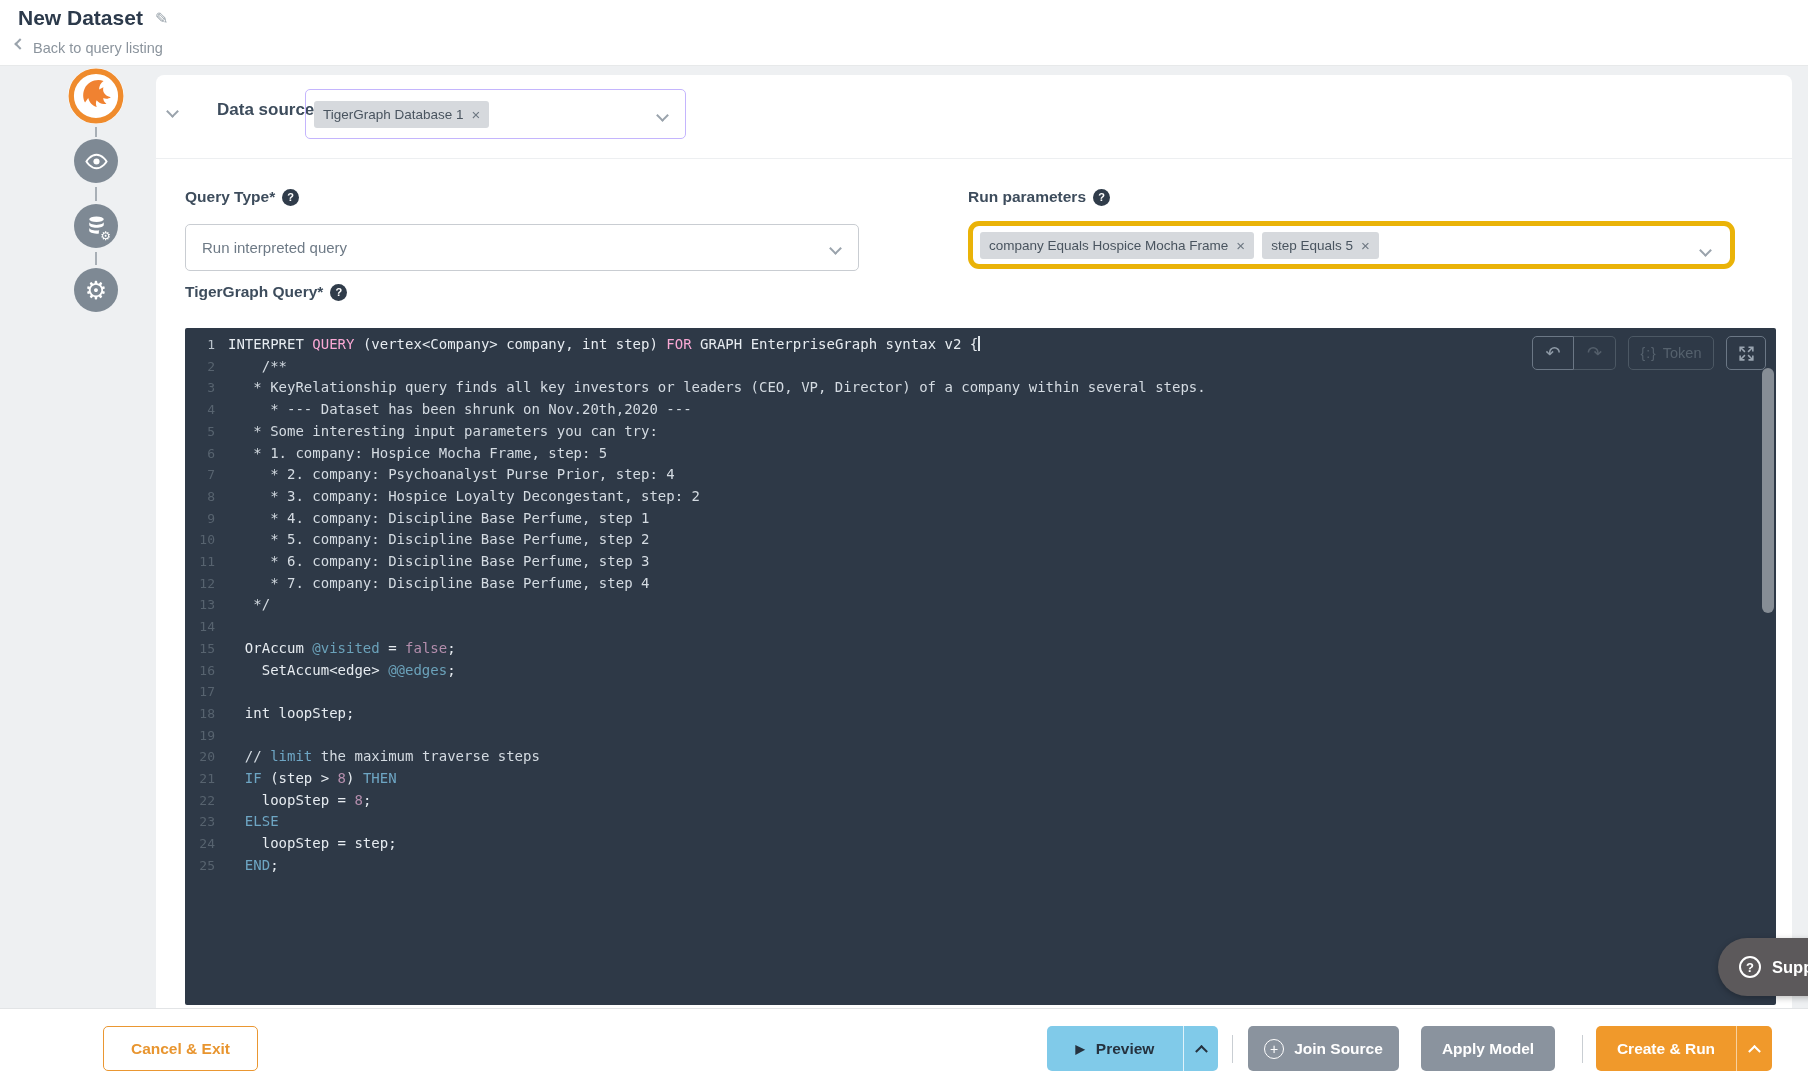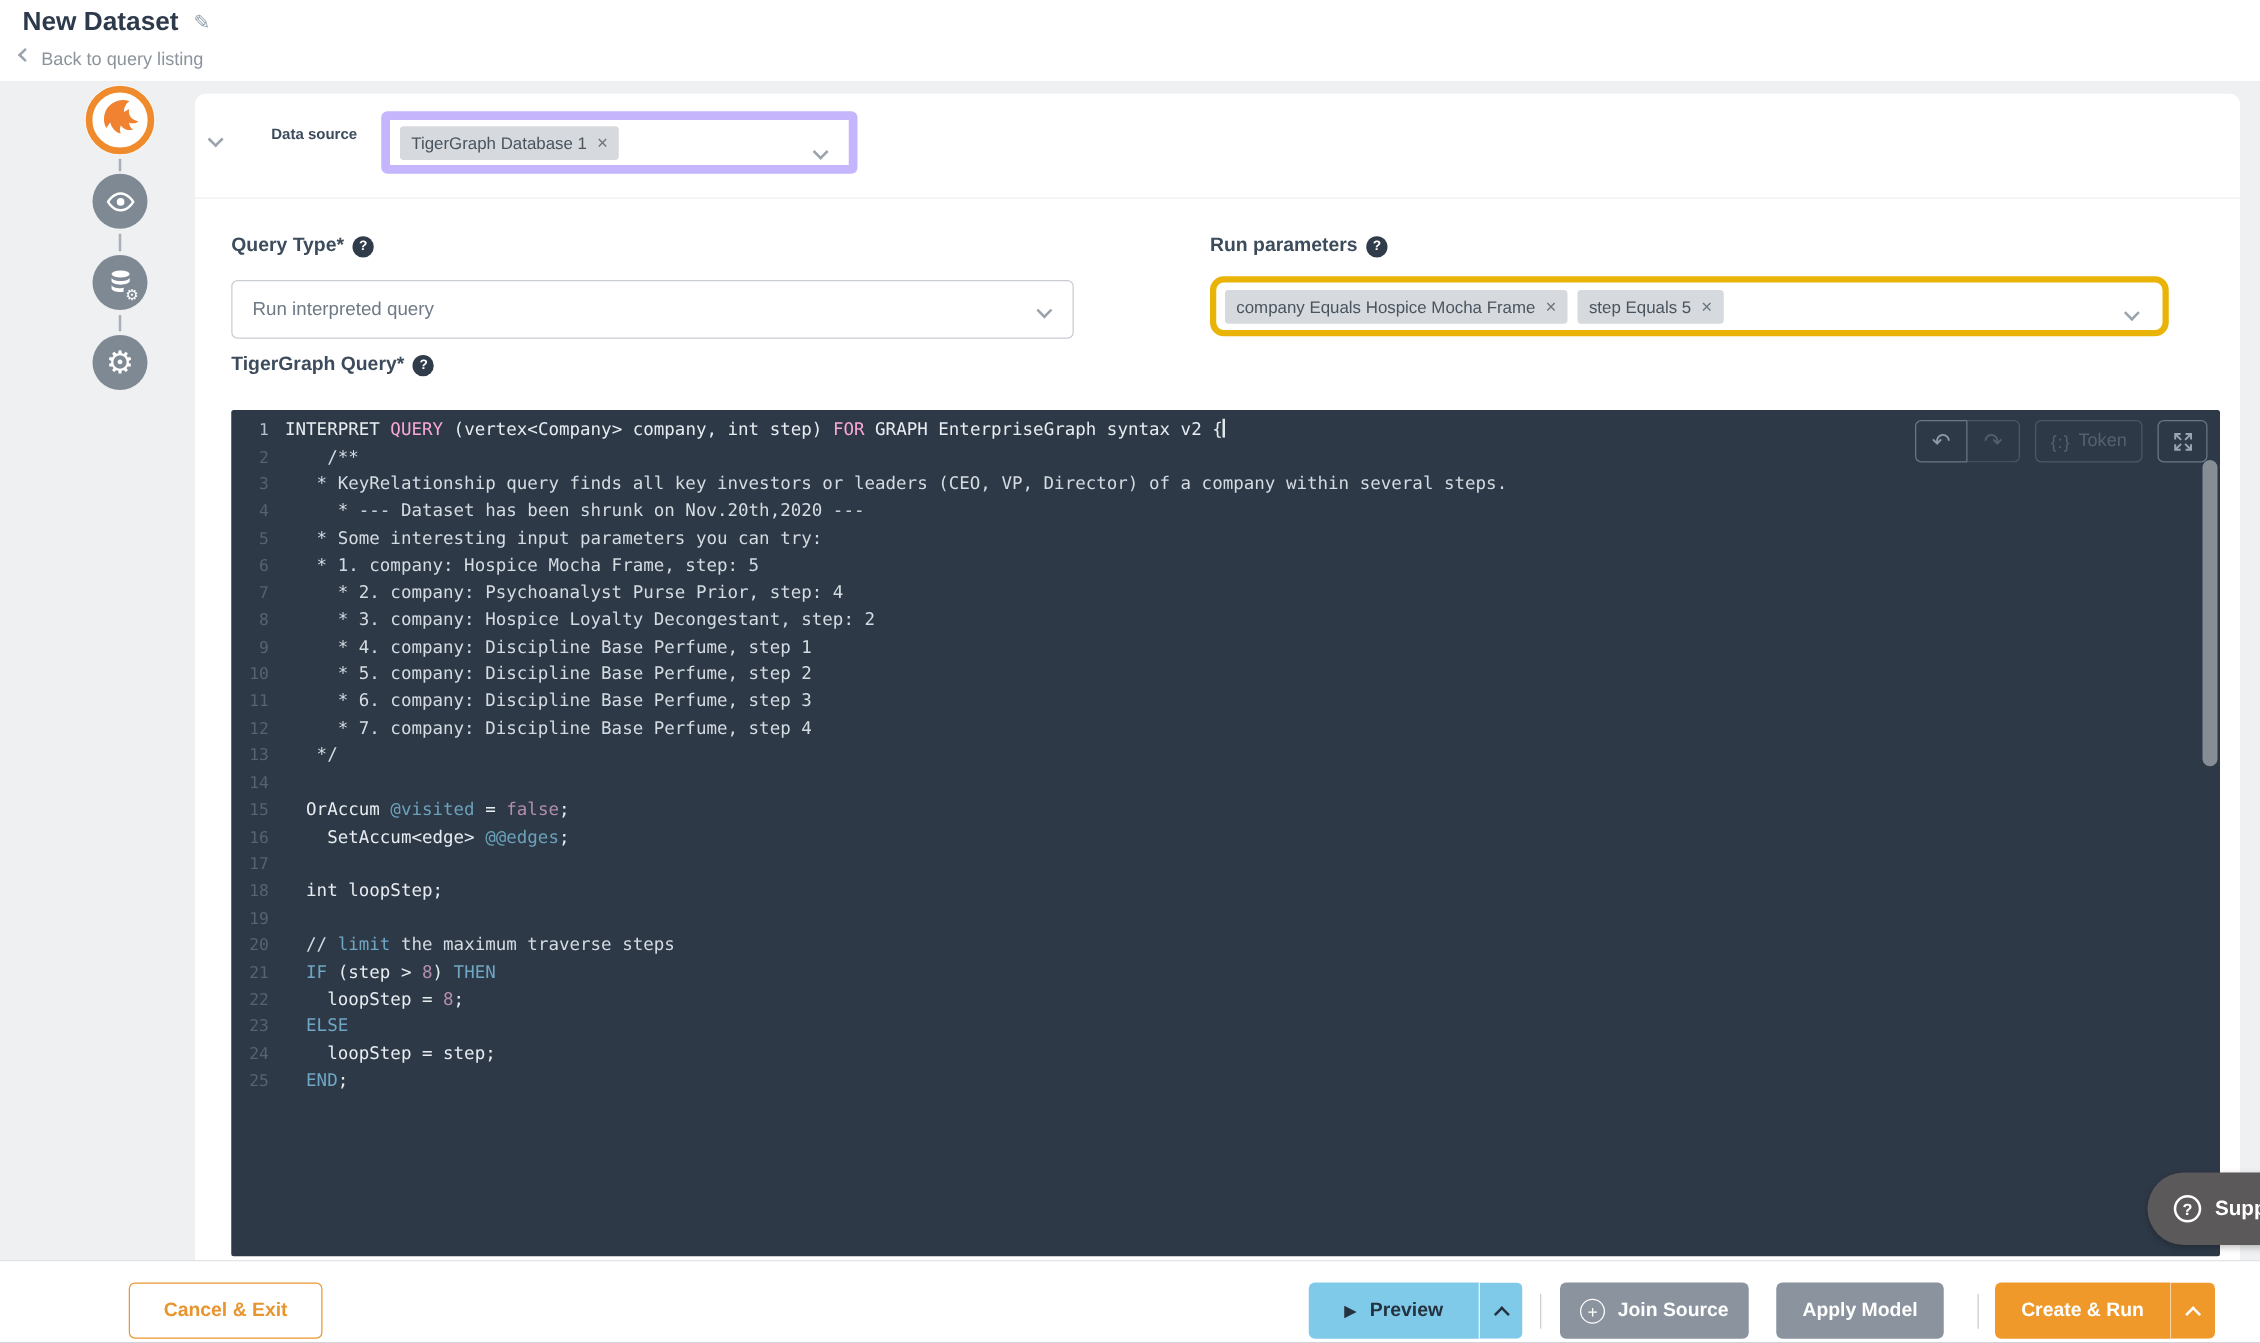--- a/index.html
+++ b/index.html
@@ -26,22 +26,22 @@
   .eye-circle  { left:74px; top:139px; width:44px; height:44px; }
   .db-circle   { left:74px; top:204px; width:44px; height:44px; }
   .gear-circle { left:74px; top:268px; width:44px; height:44px; }
   .gear-glyph  { color:#ffffff; font-size:25px; line-height:1; }
   .mini-gear   { position:absolute; right:7px; bottom:6px; color:#ffffff; font-size:12px; line-height:1; }
 
   
   .card { position:absolute; left:156px; top:75px; width:1636px; height:933px; background:#ffffff; border-radius:8px 8px 0 0; }
 
   .ds-chevron { position:absolute; left:12px; top:32px; }
-  .ds-label { position:absolute; left:61px; top:25px; font-size:12px; font-weight:700; color:#3d4c5c; }
-  .ds-select { position:absolute; left:149px; top:14px; width:381px; height:50px; border:7px solid #c4b5fd; border-radius:5px; display:flex; align-items:center; padding:0 40px 0 8px; cursor:pointer; }
+  .ds-label { position:absolute; left:61px; top:25px; font-size:17px; font-weight:700; color:#3d4c5c; }
+  .ds-select { position:absolute; left:149px; top:14px; width:381px; height:50px; border:1px solid #c4b5fd; border-radius:5px; display:flex; align-items:center; padding:0 40px 0 8px; cursor:pointer; }
   .ds-select .chev { position:absolute; right:18px; top:21px; }
   .hdiv { position:absolute; left:0; top:83px; width:1636px; height:1px; background:#edeff1; }
 
   .field-label { position:absolute; display:flex; align-items:center; gap:7px; font-size:15.5px; font-weight:700; color:#3d4c5c; }
   .help-icon { width:17px; height:17px; border-radius:50%; background:#303c4a; color:#ffffff; font-size:11px; font-weight:700; display:inline-flex; align-items:center; justify-content:center; }
 
   .qt-label { left:29px; top:113px; }
   .qt-select { position:absolute; left:29px; top:149px; width:674px; height:47px; border:1px solid #c9cdd2; border-radius:5px; display:flex; align-items:center; padding-left:16px; color:#6e7a86; font-size:15px; cursor:pointer; }
   .qt-select .chev { position:absolute; right:18px; top:19px; }
 

